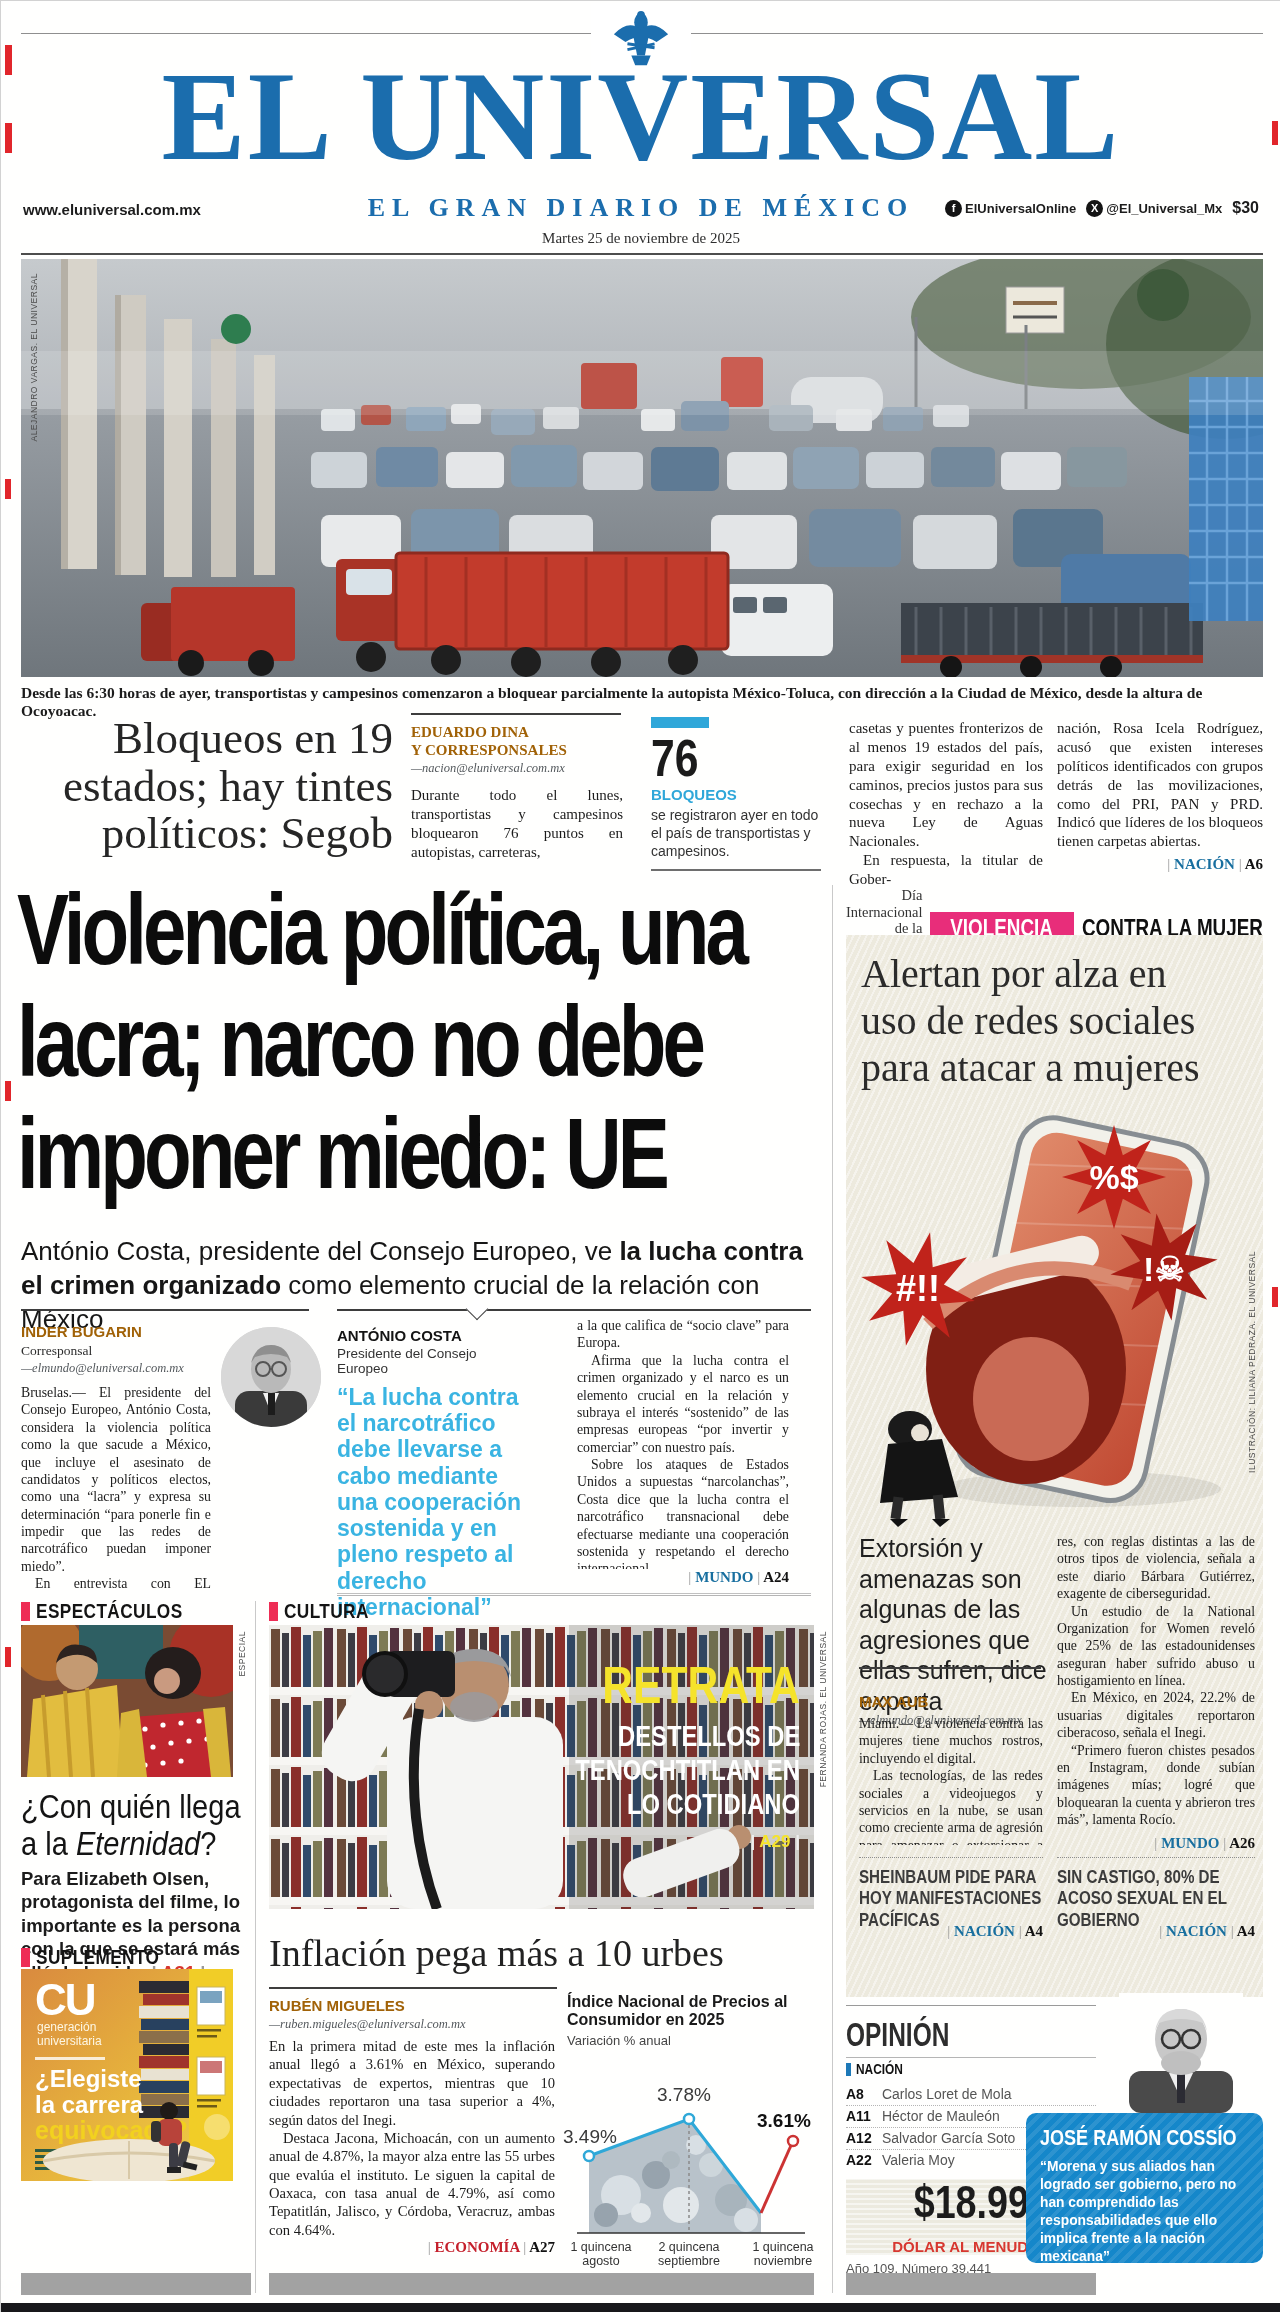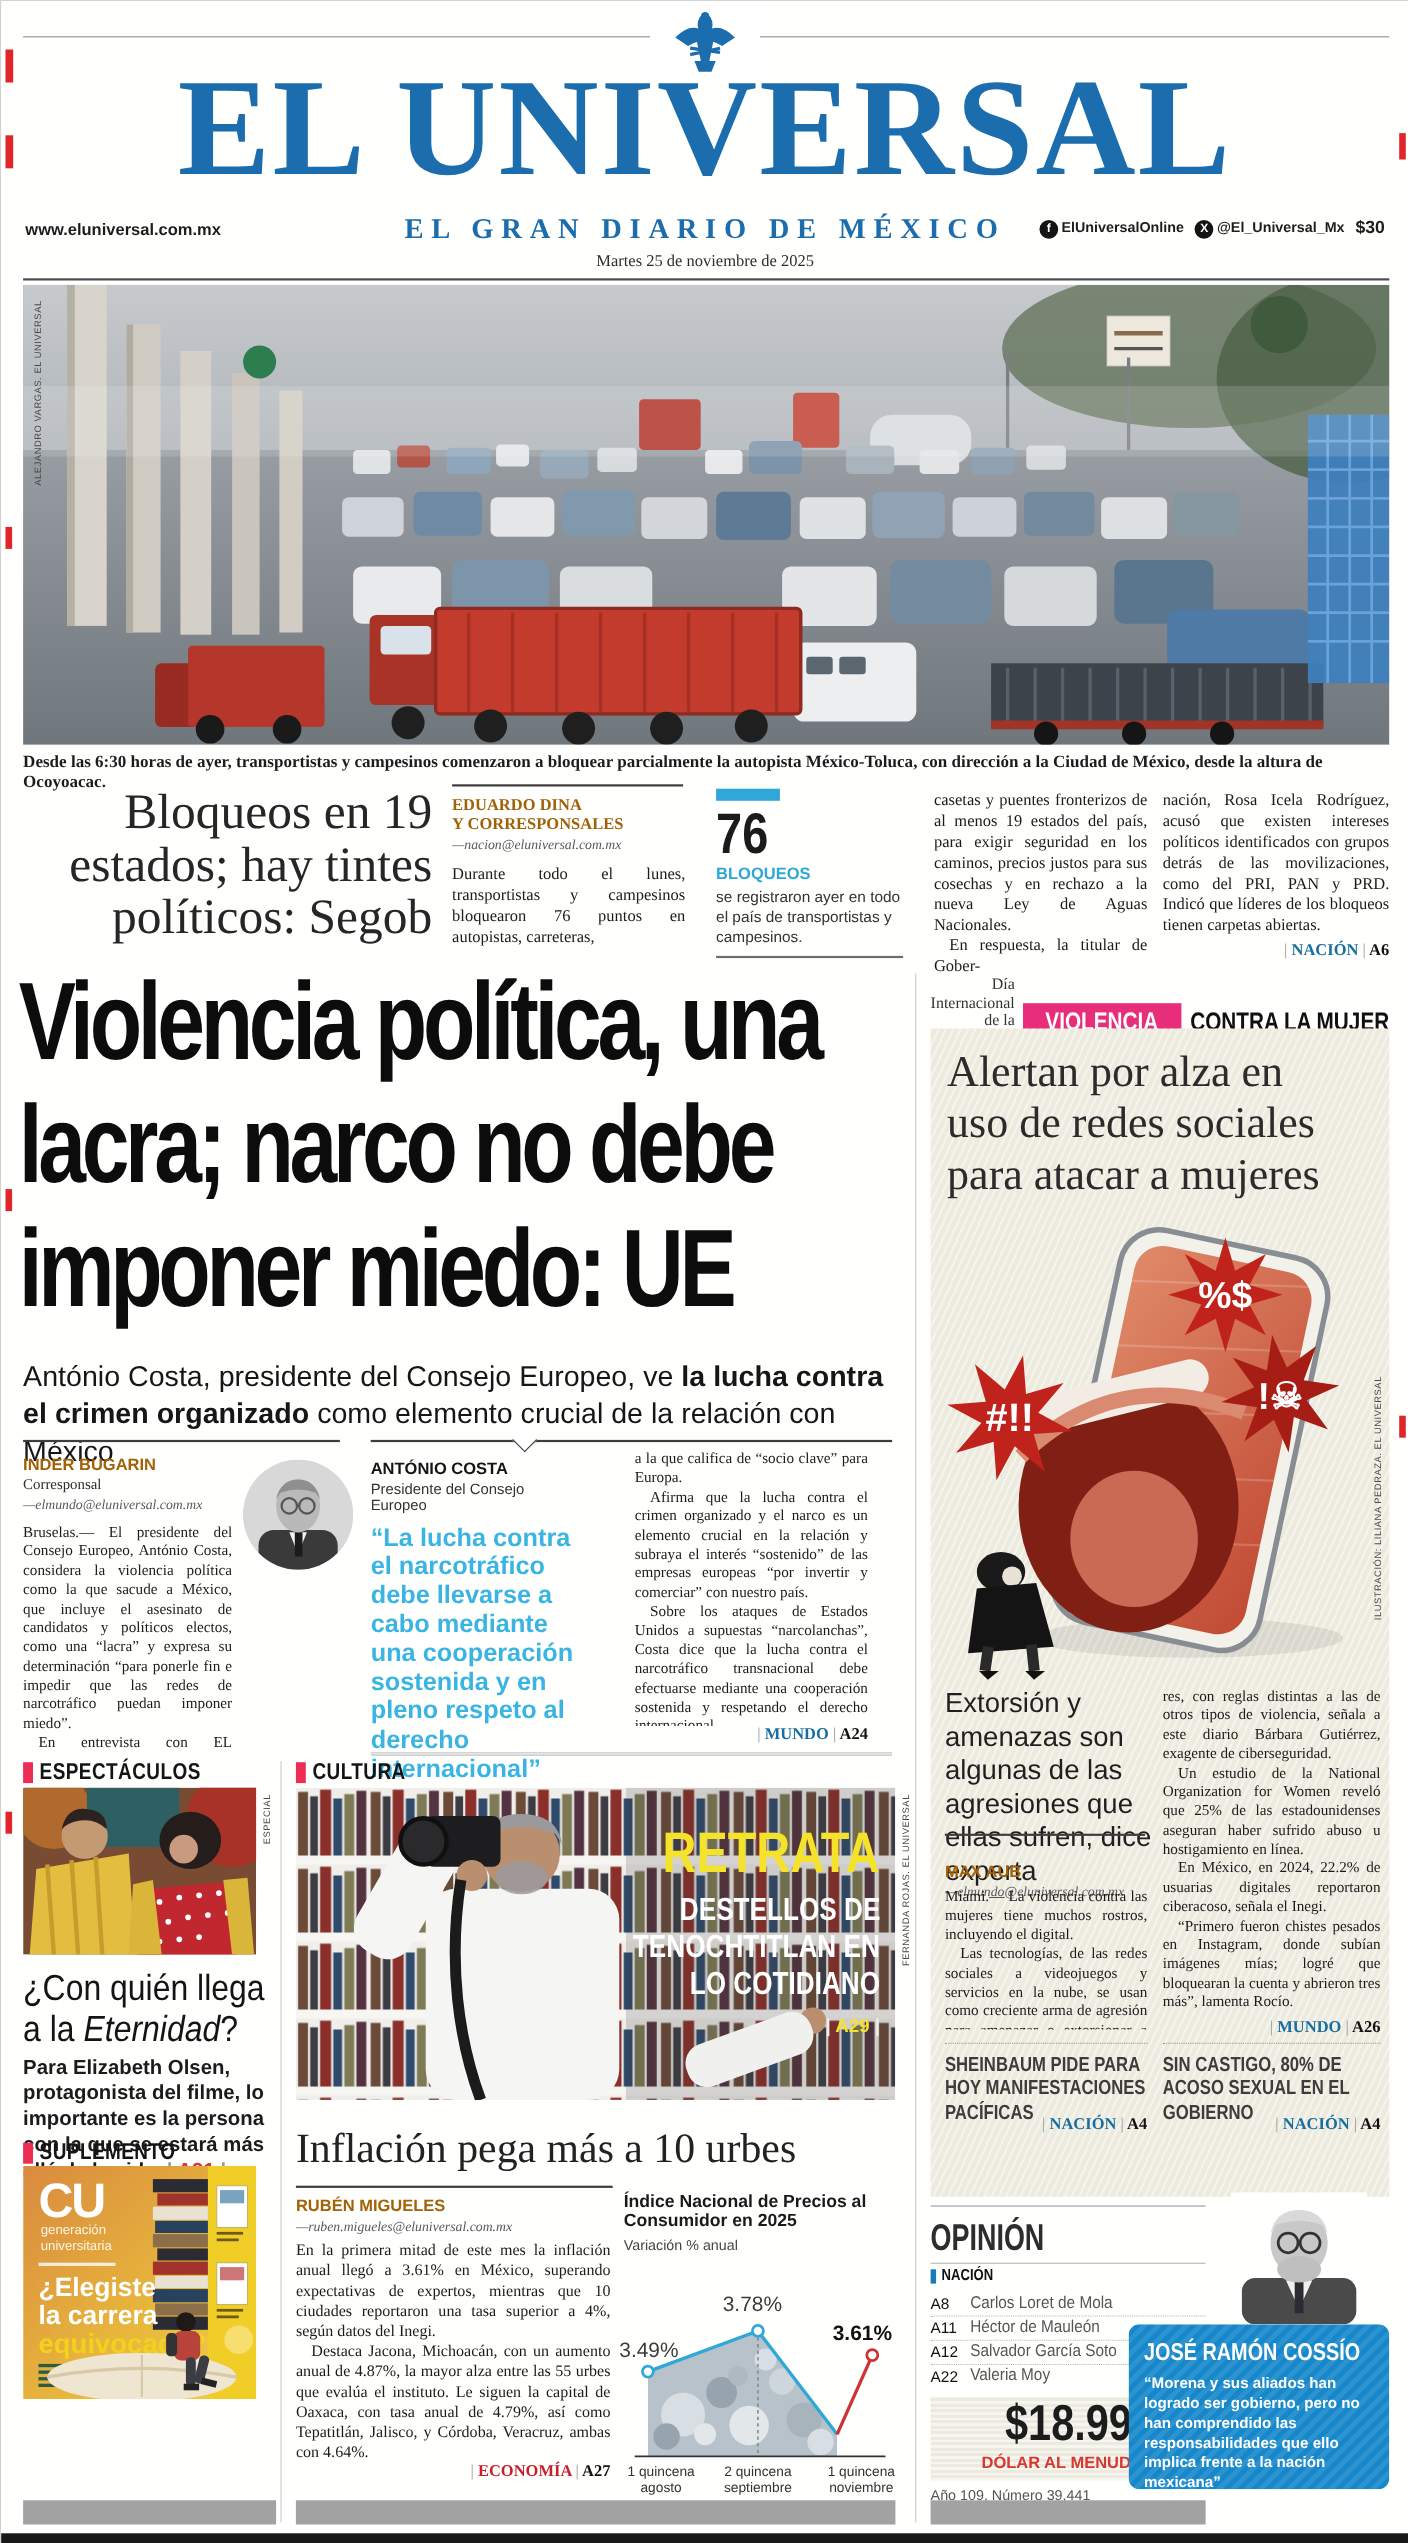--- a/index.html
+++ b/index.html
@@ -67,23 +67,23 @@
   #w-col1{left:858px;top:1714px;width:184px;height:130px;overflow:hidden;}
   #w-col2{left:1056px;top:1532px;width:198px;height:300px;overflow:hidden;}
   #w-ref{left:1056px;top:1834px;width:198px;text-align:right;}
   .teaser{position:absolute;border-top:1px dotted #8f8f8f;padding-top:8px;font-weight:700;font-size:18.5px;line-height:1.16;color:#3c3c3c;}
   .teaser-ref{position:absolute;text-align:right;}
   
   #op-header{left:845px;top:2014px;font-size:34px;font-weight:700;color:#2d2d2d;}
   #op-nacion{left:845px;top:2060px;display:flex;align-items:center;gap:5px;font-size:14.5px;font-weight:700;color:#111;}
   #op-nacion .sq{width:5px;height:13px;background:#1d79b8;}
   .op-row{position:absolute;left:845px;width:250px;height:22px;display:flex;align-items:center;border-bottom:1px dotted #b5b5b5;}
-  .op-page{width:36px;font-weight:400;font-size:14px;color:#111;}
+  .op-page{width:36px;font-weight:700;font-size:14px;color:#111;}
   .op-name{font-size:15.5px;color:#555;}
-  #dollar-blk{left:845px;top:2146px;width:250px;height:86px;background:#eceadf;background-image:repeating-linear-gradient(0deg,rgba(255,255,255,.55) 0 2px,rgba(0,0,0,0) 2px 5px);display:flex;flex-direction:column;align-items:center;justify-content:flex-start;}
+  #dollar-blk{left:845px;top:2146px;width:250px;height:86px;background:#eceadf;background-image:repeating-linear-gradient(0deg,rgba(255,255,255,.55) 0 2px,rgba(0,0,0,0) 2px 5px);display:flex;flex-direction:column;align-items:center;justify-content:space-between;}
   #dollar-val{font-size:46px;font-weight:700;color:#1c1c1c;line-height:1;}
   #dollar-lab{font-size:15px;font-weight:700;color:#d7372f;margin-top:6px;}
   .edline{position:absolute;left:845px;font-size:13px;color:#555;}
   #cossio-box{left:1025px;top:2112px;width:237px;height:150px;background:#1587ca;background-image:repeating-linear-gradient(135deg,rgba(255,255,255,.10) 0 4px,rgba(0,0,0,0) 4px 9px);border-radius:10px;padding:12px 14px;box-sizing:border-box;color:#fff;}
   #cossio-box .cname{font-size:22px;font-weight:700;margin-bottom:7px;}
   #cossio-box .cquote{font-size:13.8px;font-weight:700;line-height:1.3;}
   #cossio-box .cpage{text-align:right;font-weight:700;font-size:15px;margin-top:4px;}
   
   .tag{position:absolute;display:flex;align-items:center;gap:6px;}
   .tag .bar{width:9px;height:19px;background:#ee2d55;}

